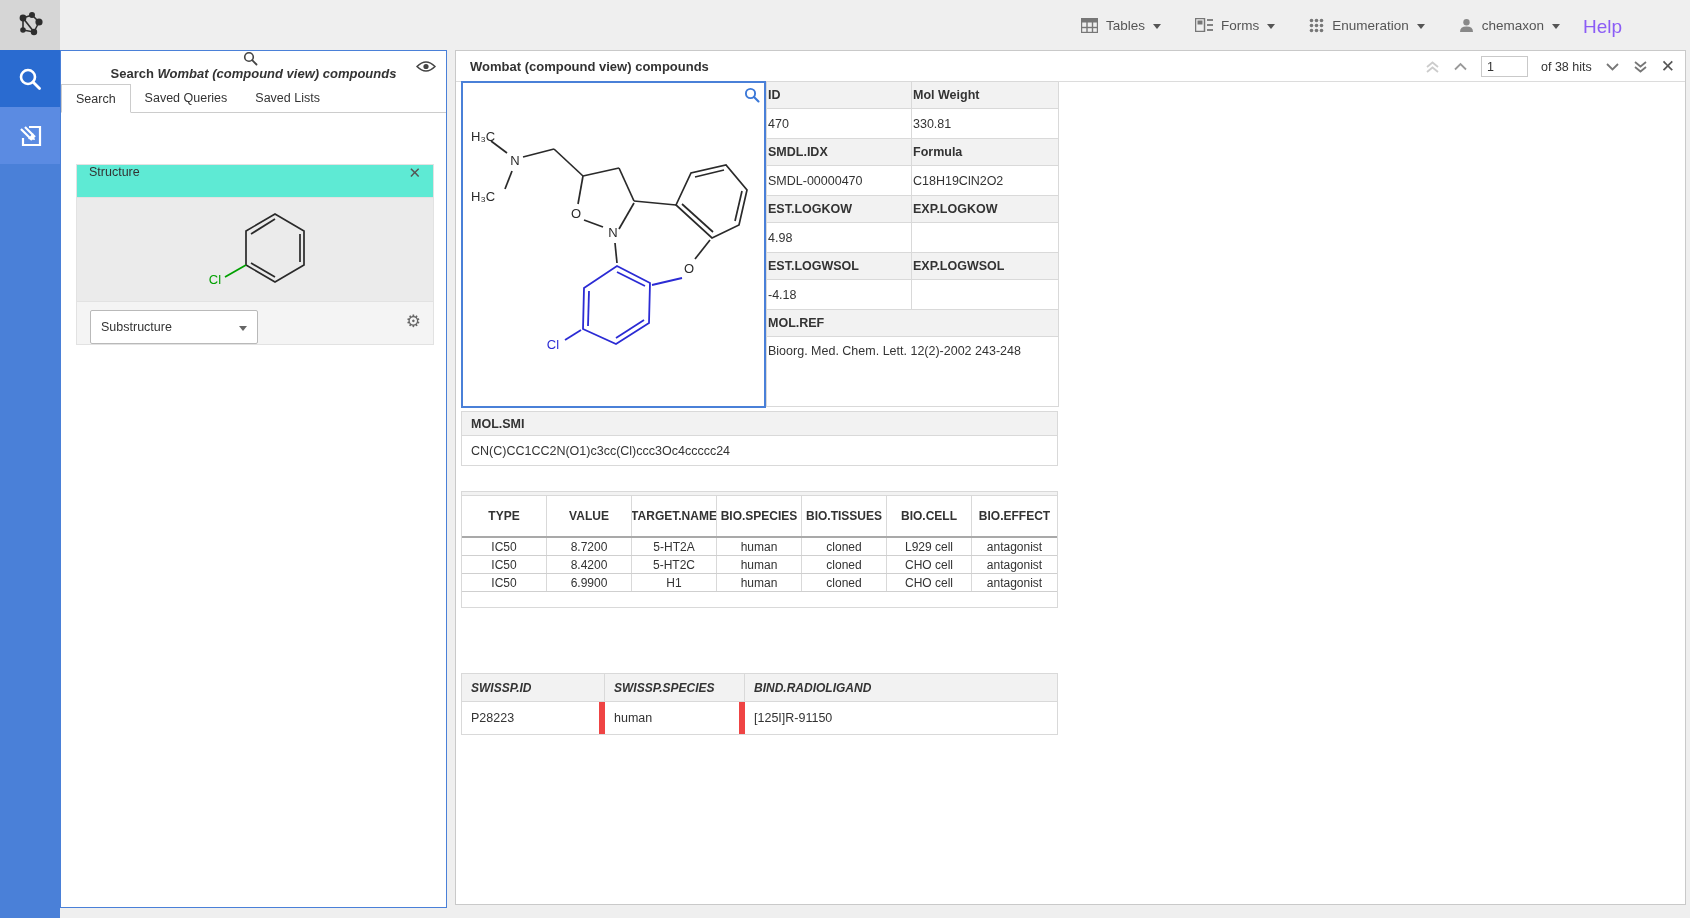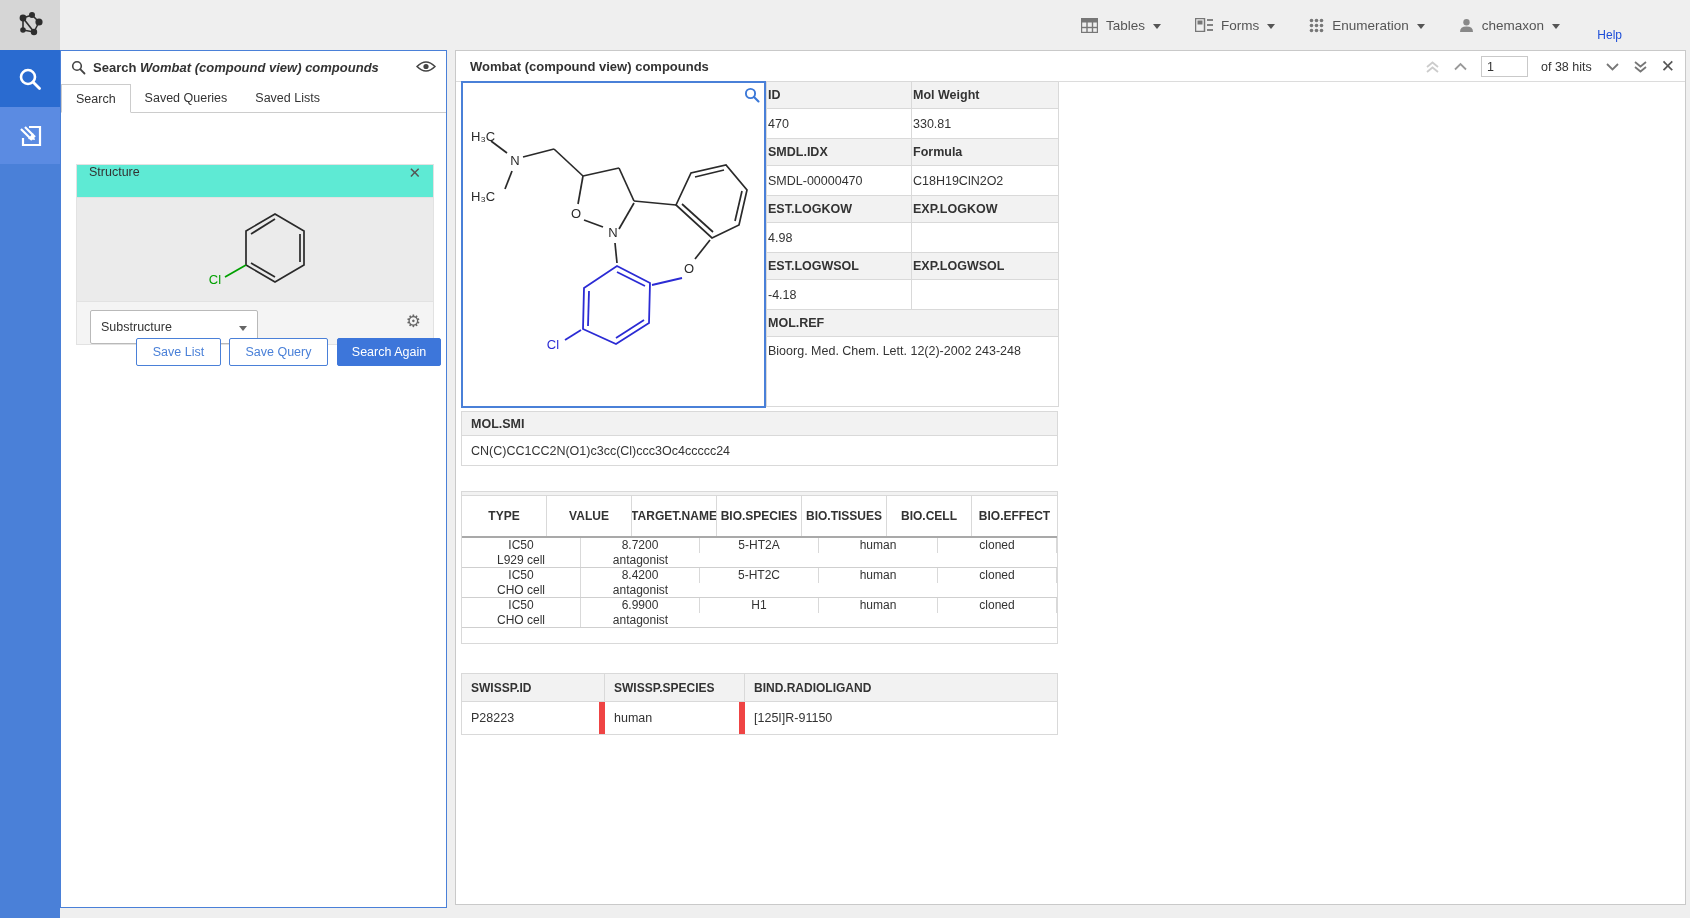--- a/index.html
+++ b/index.html
@@ -6,31 +6,31 @@
   html,body { width:1690px; height:918px; font-family:"Liberation Sans","DejaVu Sans",sans-serif; background:#efefef; overflow:hidden; }
   #root { position:relative; width:1690px; height:918px; background:#efefef; }
 
   
   .topbar { position:absolute; left:0; top:0; width:1690px; height:50px; background:#efefef; }
   .logo-tile { position:absolute; left:0; top:0; width:60px; height:50px; background:#d6d6d6; display:flex; align-items:center; justify-content:center; }
   .top-menus { position:absolute; right:130px; top:0; height:50px; display:flex; align-items:center; gap:34px; }
   .menu-item { display:flex; align-items:center; gap:8px; color:#555; font-size:13.5px; cursor:pointer; }
   .menu-item svg { display:block; }
   .caret { width:0; height:0; border-left:4.5px solid transparent; border-right:4.5px solid transparent; border-top:5px solid #555; margin-top:2px; }
-  .help-link { position:absolute; right:68px; top:16px; color:#1d4ed8; font-size:12px; cursor:pointer;margin-top:12px; }
+  .help-link { position:absolute; right:68px; top:16px; color:#8b5cf6; font-size:19px; cursor:pointer; }
 
   
   .sidebar { position:absolute; left:0; top:50px; width:60px; height:868px; background:#4a80d8; }
   .side-tile { width:60px; height:57px; display:flex; align-items:center; justify-content:center; cursor:pointer; }
   .side-tile.active { background:#2a6bd0; }
   .side-tile.secondary { background:#5b8be2; }
 
   
   .search-panel { position:absolute; left:60px; top:50px; width:387px; height:858px; background:#fff; border:1px solid #4a80d8; }
-  .sp-header { position:relative; height:33px; display:flex; align-items:center; padding:0 10px; }
+  .sp-header { position:relative; height:33px; display:flex; align-items:center; padding:0 10px;flex-direction:column; }
   .sp-header .q-icon { margin-right:7px; }
   .sp-title { font-size:13px; font-weight:bold; color:#333; }
   .sp-title .target { font-style:italic; }
   .sp-eye { position:absolute; right:10px; top:8px; cursor:pointer; }
   .sp-tabs { position:relative; height:29px; display:flex; border-bottom:1px solid #ccc; }
   .sp-tab { padding:0 14px; font-size:12.5px; color:#333; display:flex; align-items:center; cursor:pointer; }
   .sp-tab.active { background:#fff; border:1px solid #ccc; border-bottom:1px solid #fff; margin-bottom:-1px; }
   .structure-card { position:absolute; left:15px; top:113px; width:358px; border:1px solid #e2e2e2; }
   .sc-header { height:33px; background:#5eead4; display:flex; align-items:flex-start; padding:0 12px; border-bottom:1px solid #e2e2e2; }
   .sc-title { font-size:12.5px; color:#333; }
@@ -71,26 +71,26 @@
   .band { position:absolute; left:5px; width:597px; border:1px solid #d9d9d9; font-size:12.5px; color:#333; display:flex; align-items:center; padding:0 9px; overflow:hidden; white-space:nowrap; }
   .band.hdr { background:#f2f2f2; font-weight:bold; }
   #molsmi-hdr { top:360px; height:25px; }
   #molsmi-val { top:384px; height:31px; background:#fff; }
   #act-title { top:418px; height:27px;margin-top:22px; }
 
   .act-table { position:absolute; left:5px; top:444px; width:597px; border:1px solid #d9d9d9; background:#fff; }
   .act-hrow { display:grid; grid-template-columns:repeat(7,1fr); height:42px; border-bottom:2px solid #a9a9a9; }
   .act-hcell { font-size:12px; font-weight:bold; color:#333; display:flex; align-items:center; justify-content:center; border-right:1px solid #d9d9d9; overflow:hidden; white-space:nowrap; }
   .act-hcell:last-child, .act-cell:last-child { border-right:none; }
-  .act-row { display:grid; grid-template-columns:repeat(5,1fr); height:30px; border-bottom:1px solid #cfcfcf; }
+  .act-row { display:grid; grid-template-columns:repeat(7,1fr); height:18px; border-bottom:1px solid #cfcfcf; }
   .act-cell { font-size:12px; color:#333; display:flex; align-items:center; justify-content:center; border-right:1px solid #d9d9d9; overflow:hidden; white-space:nowrap; }
 
   .sw-table { position:absolute; left:5px; top:622px; width:597px; border:1px solid #d9d9d9; background:#fff; }
   .sw-hrow { display:grid; grid-template-columns:143px 140px 1fr; height:28px; background:#f2f2f2; border-bottom:1px solid #d9d9d9; }
-  .sw-hcell { font-size:12px; font-weight:bold; color:#333; display:flex; align-items:center; padding:0 9px; border-right:1px solid #d9d9d9; }
+  .sw-hcell { font-size:12px; font-weight:bold; color:#333; display:flex; align-items:center; padding:0 9px; border-right:1px solid #d9d9d9;font-style:italic; }
   .sw-row { display:grid; grid-template-columns:143px 140px 1fr; height:32px; }
   .sw-cell { font-size:12.5px; color:#333; display:flex; align-items:center; padding:0 9px; border-right:6px solid #ef4444; }
   .sw-hcell:last-child, .sw-cell:last-child { border-right:none; }
 
   svg text { font-family:"Liberation Sans","DejaVu Sans",sans-serif; }
 </style>
 </head>
 <body>
 
 <div id="root">
@@ -221,25 +221,20 @@
       </div>
       <div class="sc-footer">
         <div class="sc-select">
           <span>Substructure</span>
           <span class="caret"></span>
         </div>
         <span class="sc-gear">⚙</span>
       </div>
     </div>
 
-    <div class="sp-buttons">
-      <div class="btn outline" id="btn-save-list">Save List</div>
-      <div class="btn outline" id="btn-save-query">Save Query</div>
-      <div class="btn solid" id="btn-search-again">Search Again</div>
-    </div>
   </div>
 
   <div class="main-panel">
     <div class="mp-titlebar">
       <span class="mp-title">Wombat (compound view) compounds</span>
       <div class="pager">
         <span class="pg-ic">
           <svg width="15" height="14" viewBox="0 0 15 14">
             <path d="M2 7 L7.5 2.5 L13 7" fill="none" stroke="#ccc" stroke-width="1.8"></path>
             <path d="M2 12 L7.5 7.5 L13 12" fill="none" stroke="#ccc" stroke-width="1.8"></path>

